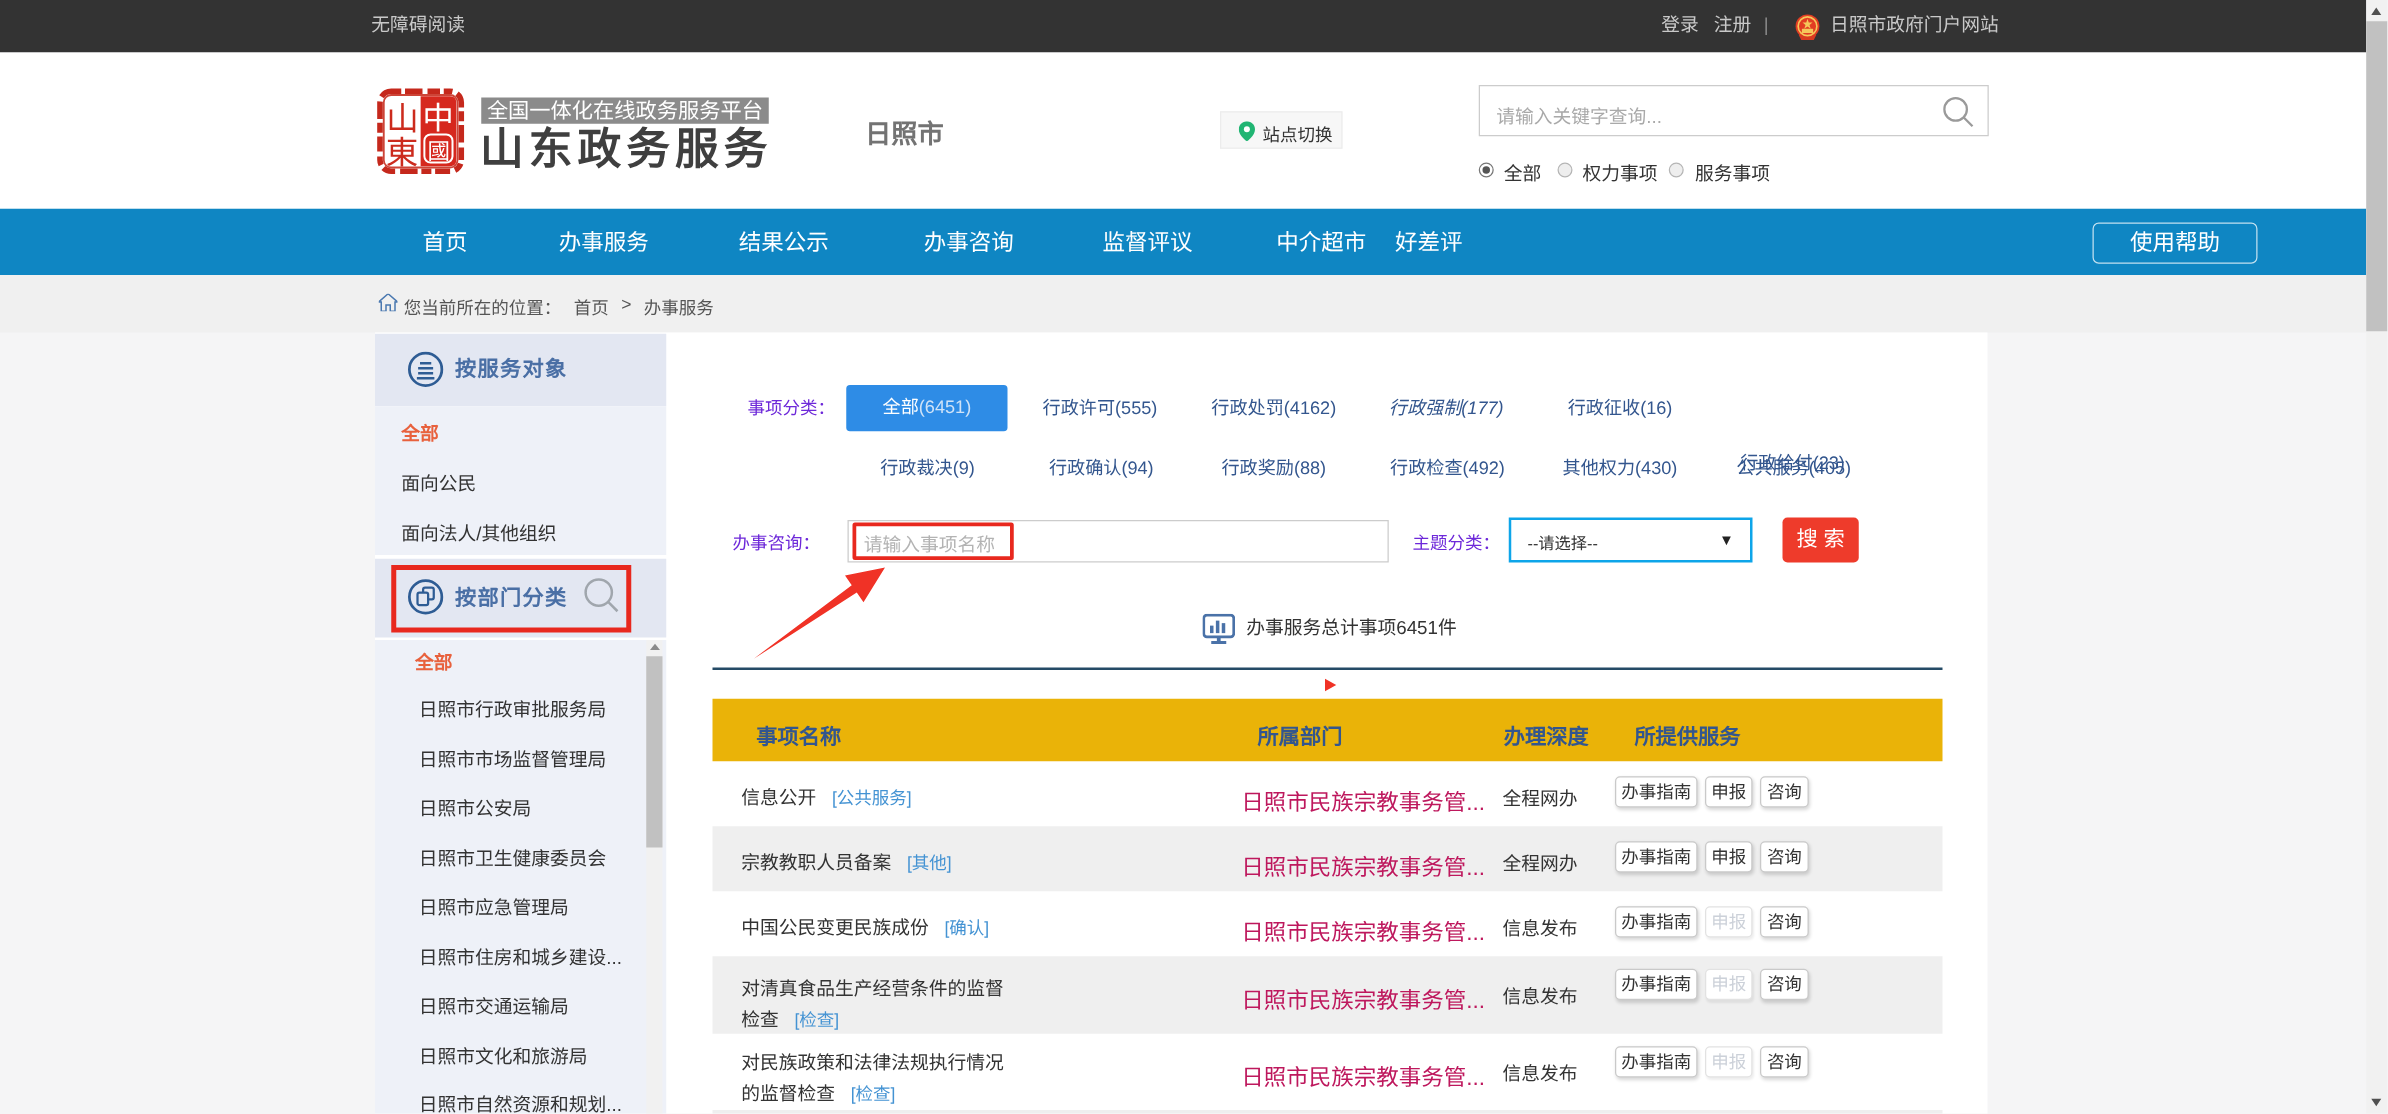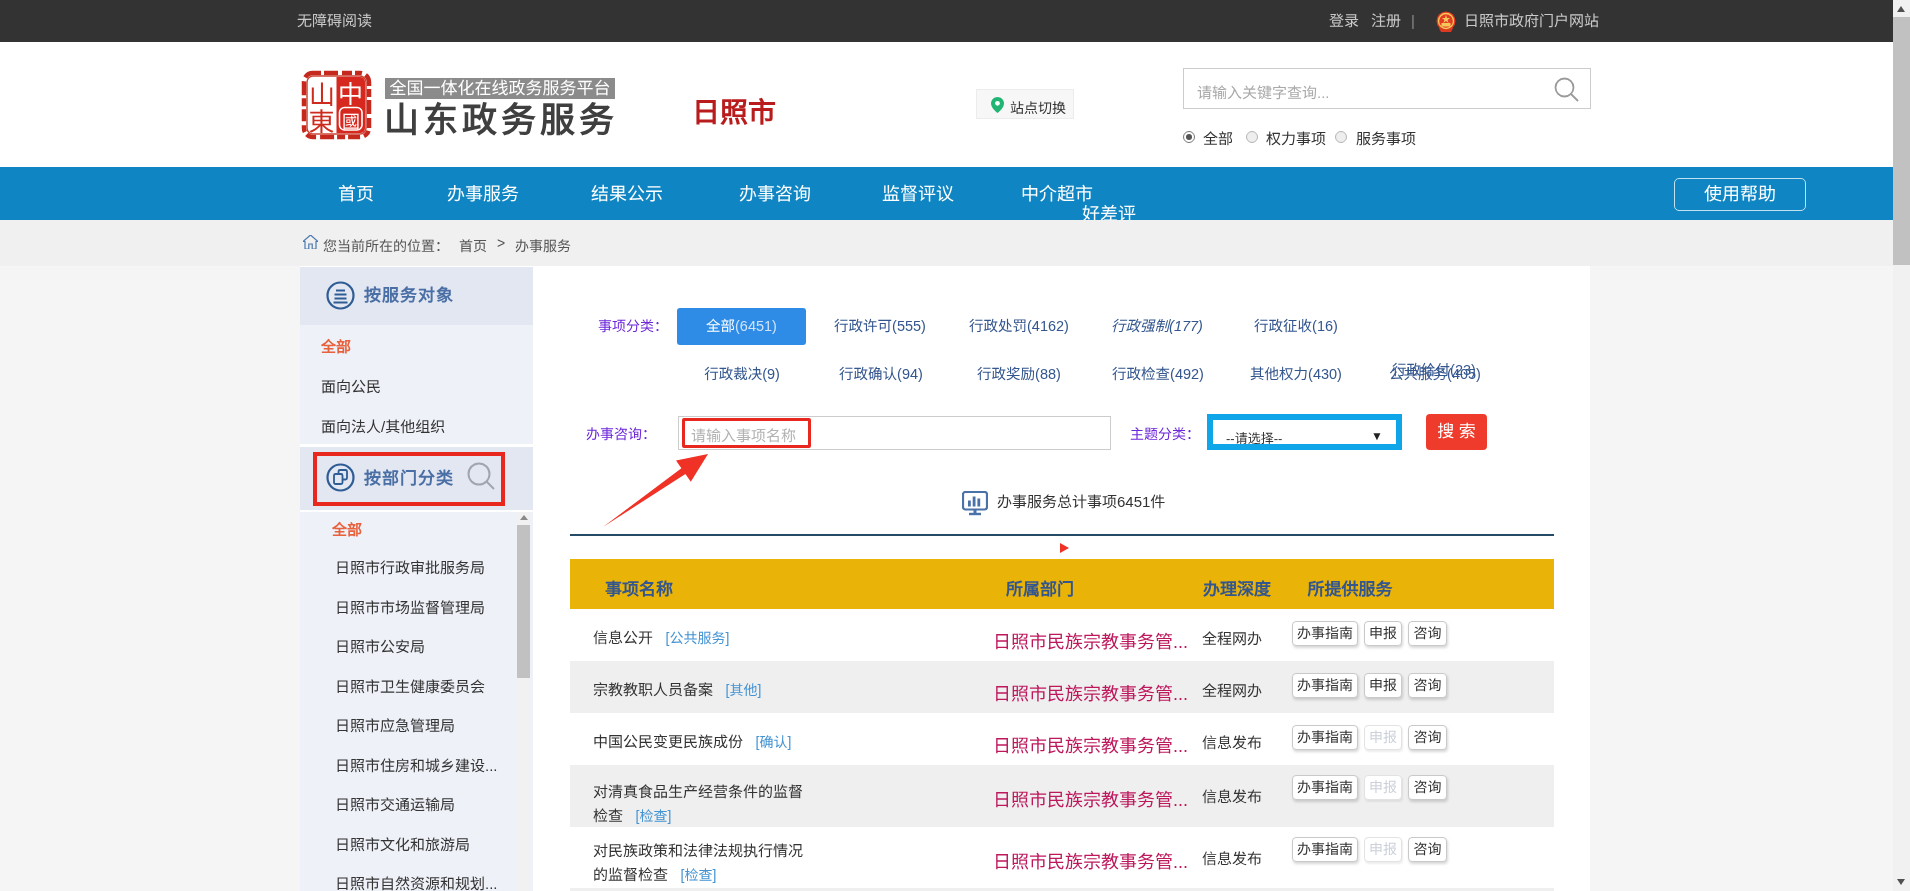--- a/index.html
+++ b/index.html
@@ -6,21 +6,21 @@
 html,body{width:1910px;height:891px;overflow:hidden;font-family:"Liberation Sans",sans-serif;}
 body{position:relative;background:#f5f5f6;}
 .abs{position:absolute;}
 
 #topbar{left:0;top:0;width:1893px;height:42px;background:#333333;color:#c9c9c9;font-size:15px;}
 #topbar .item{position:absolute;top:13px;line-height:16px;}
 
 #header{left:0;top:42px;width:1893px;height:125px;background:#ffffff;}
 #badge{position:absolute;left:385px;top:36px;width:230px;height:21px;background:#8b8b8b;color:#fff;font-size:17px;text-align:center;line-height:21px;}
 #logotext{position:absolute;left:384px;top:59px;width:240px;font-size:35px;font-weight:900;color:#3f3f3f;letter-spacing:4px;line-height:1.1;white-space:nowrap;}
-#cityname{position:absolute;left:692px;top:48px;font-size:28px;font-weight:900;color:#b91c1c;}
+#cityname{position:absolute;left:692px;top:48px;font-size:21px;font-weight:900;color:#737373;}
 #sitebtn{position:absolute;left:976px;top:47px;width:98px;height:30px;background:#f7f7f7;border:1px solid #ececec;font-size:14px;color:#333;}
 #searchbox{position:absolute;left:1183px;top:26px;width:408px;height:41px;border:1px solid #cccccc;background:#fff;}
 #searchbox .ph{position:absolute;left:13px;top:12px;font-size:15px;color:#a9a9a9;}
 .radio-row{position:absolute;top:85px;font-size:15px;color:#333;}
 .rdo{display:inline-block;width:12px;height:12px;border-radius:50%;background:#fff;border:1px solid #9a9a9a;vertical-align:-2px;}
 
 #nav{left:0;top:167px;width:1893px;height:53px;background:#0f86c3;color:#fff;font-size:18px;}
 #nav .ni{position:absolute;top:17px;line-height:20px;}
 #helpbtn{position:absolute;left:1674px;top:11px;width:132px;height:33px;border:1px solid rgba(255,255,255,.75);border-radius:5px;text-align:center;line-height:31px;font-size:18px;}
 
@@ -112,21 +112,21 @@
   <span class="radio-row" style="left:1356px;">服务事项</span>
 </div>
 
 <div class="abs" id="nav">
   <span class="ni" style="left:338px;">首页</span>
   <span class="ni" style="left:447px;">办事服务</span>
   <span class="ni" style="left:591px;">结果公示</span>
   <span class="ni" style="left:739px;">办事咨询</span>
   <span class="ni" style="left:882px;">监督评议</span>
   <span class="ni" style="left:1021px;">中介超市</span>
-  <span class="ni" style="left:1082px;margin-top:20px;">好差评</span>
+  <span class="ni" style="left:1116px;">好差评</span>
   <div id="helpbtn">使用帮助</div>
 </div>
 
 <div class="abs" id="crumb">
   <svg style="position:absolute;left:303px;top:15px;" width="15" height="14" viewBox="0 0 15 14">
     <path d="M7.5 0 L15 6.5 L13 6.5 L13 14 L9.2 14 L9.2 9 L5.8 9 L5.8 14 L2 14 L2 6.5 L0 6.5 Z" fill="none" stroke="#4a78b0" stroke-width="1.2"></path>
   </svg>
   <span style="position:absolute;left:323px;top:15px;">您当前所在的位置：</span>
   <span style="position:absolute;left:459px;top:15px;">首页</span>
   <span style="position:absolute;left:497px;top:15px;">&gt;</span>
@@ -199,21 +199,21 @@
     <span class="tabtxt abs ctr" style="left:858px;top:96px;">行政检查(492)</span>
     <span class="tabtxt abs ctr" style="left:996px;top:96px;">其他权力(430)</span>
     <span class="tabtxt abs ctr" style="left:1135px;top:96px;">公共服务(405)</span>
 
     <span class="lbl abs" style="left:286px;top:157px;">办事咨询：</span>
     <div class="abs" style="left:378px;top:150px;width:433px;height:34px;border:1px solid #ccc;background:#fff;">
       <span style="position:absolute;left:12px;top:7px;font-size:15px;color:#b3b3b3;">请输入事项名称</span>
       <div style="position:absolute;left:3px;top:1px;width:129px;height:30px;border:3px solid #e8281e;border-radius:2px;"></div>
     </div>
     <span class="lbl abs" style="left:830px;top:157px;">主题分类：</span>
-    <div class="abs" style="left:907px;top:148px;width:195px;height:36px;border:6px solid #0ea5e9;background:#fff;">
+    <div class="abs" style="left:907px;top:148px;width:195px;height:36px;border:2px solid #0ea5e9;background:#fff;">
       <span style="position:absolute;left:13px;top:8px;font-size:13px;color:#333;">--请选择--</span>
       <span style="position:absolute;right:13px;top:9px;font-size:12px;color:#222;">▼</span>
     </div>
     <div class="abs" style="left:1126px;top:148px;width:61px;height:36px;background:#ee3b2b;border-radius:4px;color:#fff;font-size:17px;text-align:center;line-height:36px;">搜 索</div>
 
     <svg class="abs" style="left:295px;top:183px;" width="125" height="82" viewBox="0 0 125 82">
       <path d="M8 78 L90.4 25 L95.8 32.8 L113 5 L81 11.4 L86.4 19.2 Z" fill="#f03226"></path>
     </svg>
 
     <svg class="abs" style="left:662px;top:225px;" width="26" height="25" viewBox="0 0 26 25">

